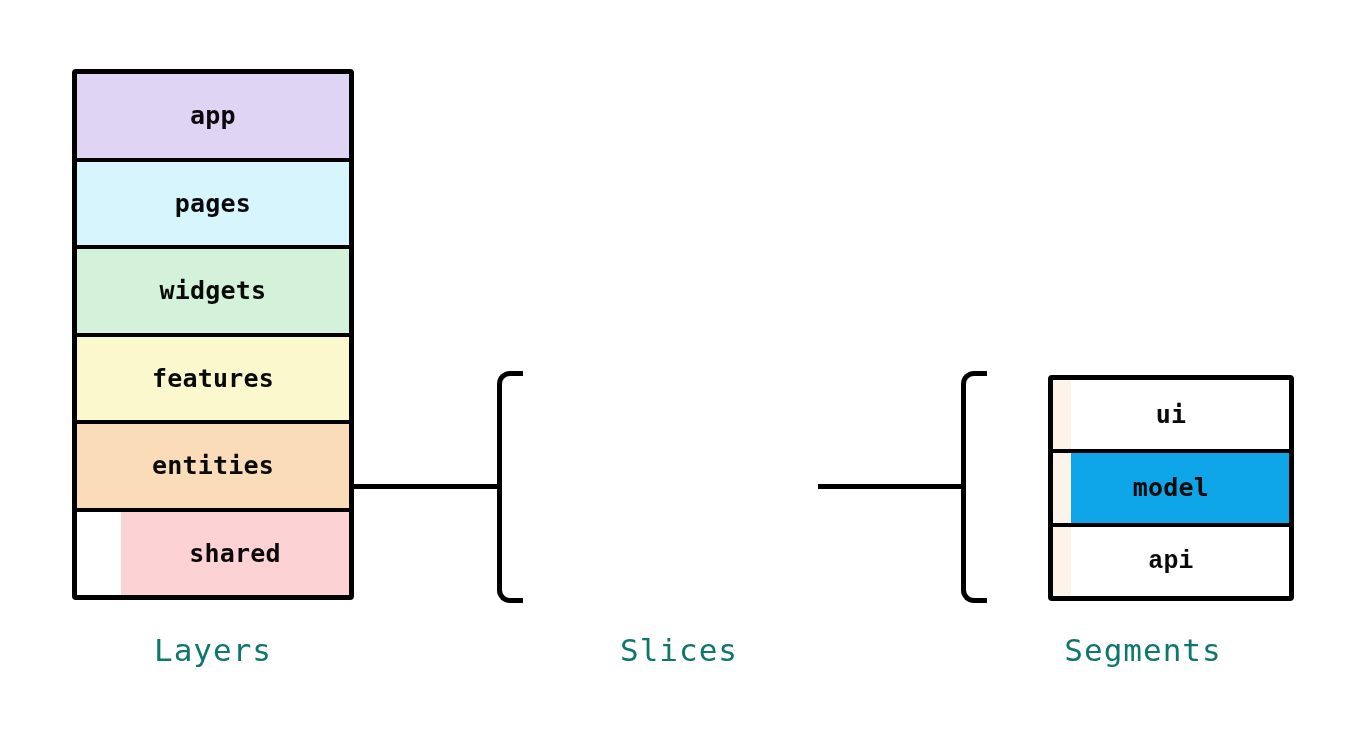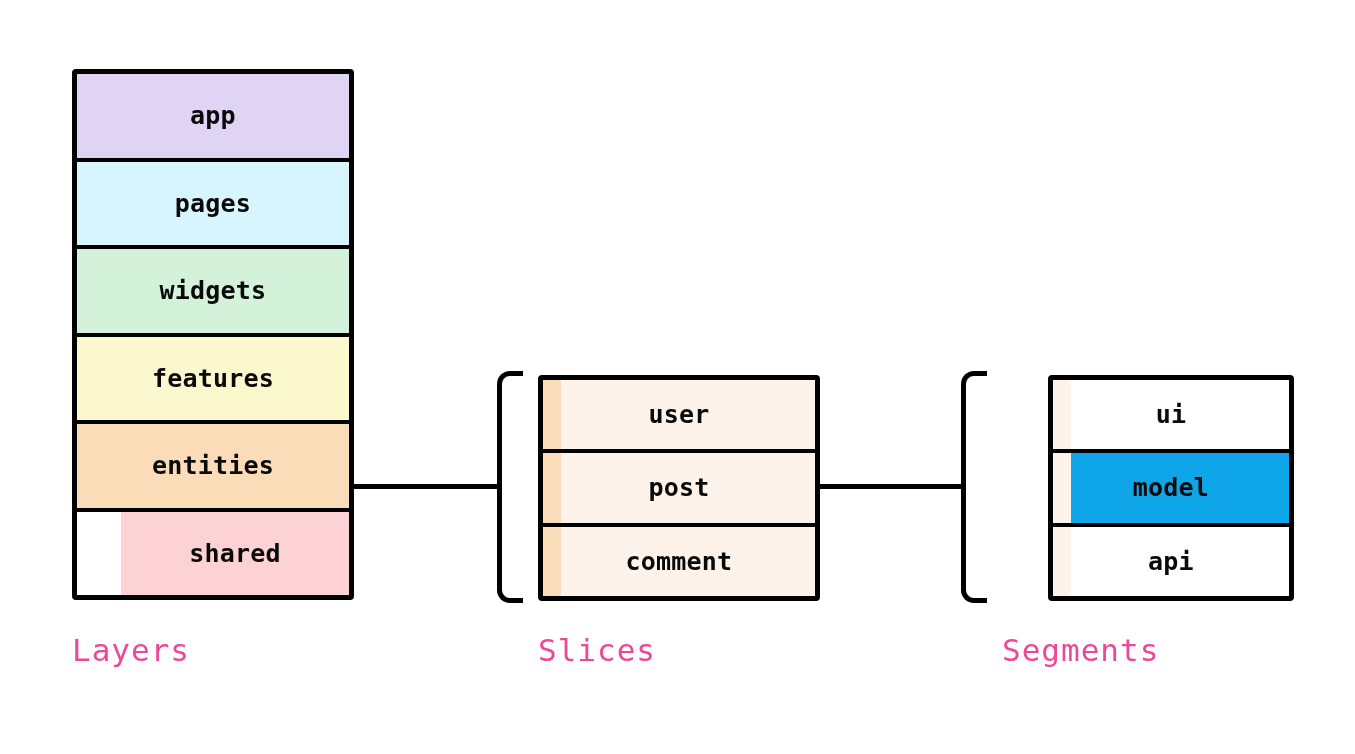--- a/index.html
+++ b/index.html
@@ -122,23 +122,24 @@
     background: #000000;
   }
   #connector-layers-slices { left: 352px; top: 484px; width: 148px; }
   #connector-slices-segments { left: 818px; top: 484px; width: 148px; }
 
   
   .caption {
     position: absolute;
     top: 632px;
     width: 282px;
+    text-align: center;
     font-size: 31px;
     font-weight: 400;
-    color: #ec4899;
+    color: #0f766e;
     letter-spacing: 1px;
     white-space: nowrap;
   }
   #caption-layers   { left: 72px; }
   #caption-slices   { left: 538px; }
   #caption-segments { left: 1002px; }
 </style>
 </head>
 <body>
 
@@ -163,50 +164,36 @@
     <div class="stack-row" style="background: rgb(253, 210, 213); margin-left: 44px;">
       <span class="row-label">shared</span>
     </div>
   </div>
 
   <div class="connector" id="connector-layers-slices"></div>
 
   <div class="bracket" id="slices-bracket"></div>
   <div class="bracket-tick" id="slices-bracket-tick"></div>
 
-  <div class="stack-box" id="slices-box" style="background: rgb(253, 243, 235);">
-    <div class="stack-row" style="background: rgb(253, 243, 235);">
-      <span class="row-stripe" style="background: rgb(251, 220, 184);"></span>
-      <span class="row-label">user</span>
-    </div>
-    <div class="stack-row" style="background: rgb(253, 243, 235);">
-      <span class="row-stripe" style="background: rgb(251, 220, 184);"></span>
-      <span class="row-label">post</span>
-    </div>
-    <div class="stack-row" style="background: rgb(253, 243, 235);">
-      <span class="row-stripe" style="background: rgb(251, 220, 184);"></span>
-      <span class="row-label">comment</span>
-    </div>
-  </div>
 
   <div class="connector" id="connector-slices-segments"></div>
 
   <div class="bracket" id="segments-bracket"></div>
   <div class="bracket-tick" id="segments-bracket-tick"></div>
 
   <div class="stack-box" id="segments-box" style="background: rgb(255, 255, 255);">
     <div class="stack-row" style="background: rgb(255, 255, 255);">
       <span class="row-stripe" style="background: rgb(253, 243, 235);"></span>
       <span class="row-label">ui</span>
     </div>
     <div class="stack-row" style="background: #0ea5e9;">
       <span class="row-stripe" style="background: rgb(253, 243, 235);"></span>
       <span class="row-label">model</span>
     </div>
-    <div class="stack-row" style="background: rgb(255, 255, 255);">
+    <div class="stack-row" style="background: rgb(255, 255, 255); font-family: Liberation Mono, monospace;">
       <span class="row-stripe" style="background: rgb(253, 243, 235);"></span>
       <span class="row-label">api</span>
     </div>
   </div>
 
   <div class="caption" id="caption-layers">Layers</div>
   <div class="caption" id="caption-slices">Slices</div>
   <div class="caption" id="caption-segments">Segments</div>
 
 </div>

